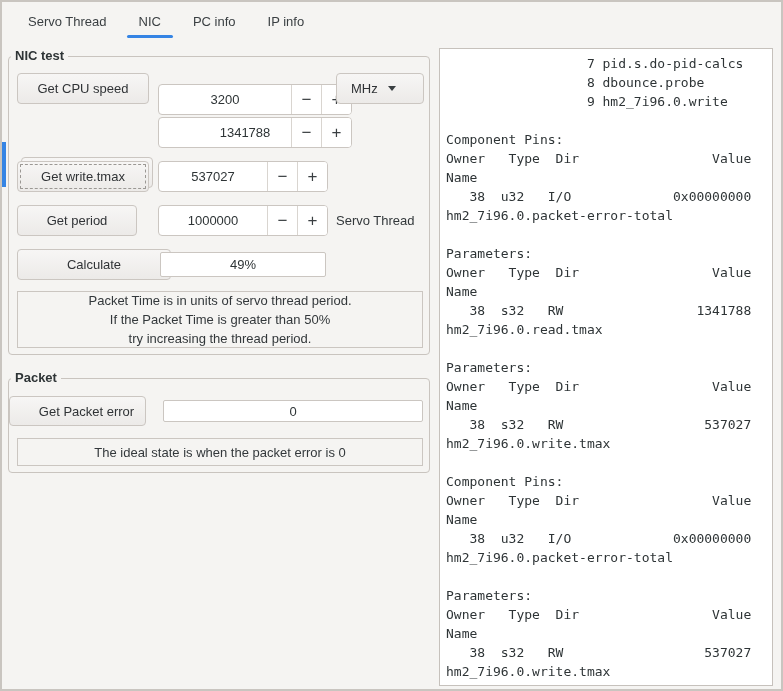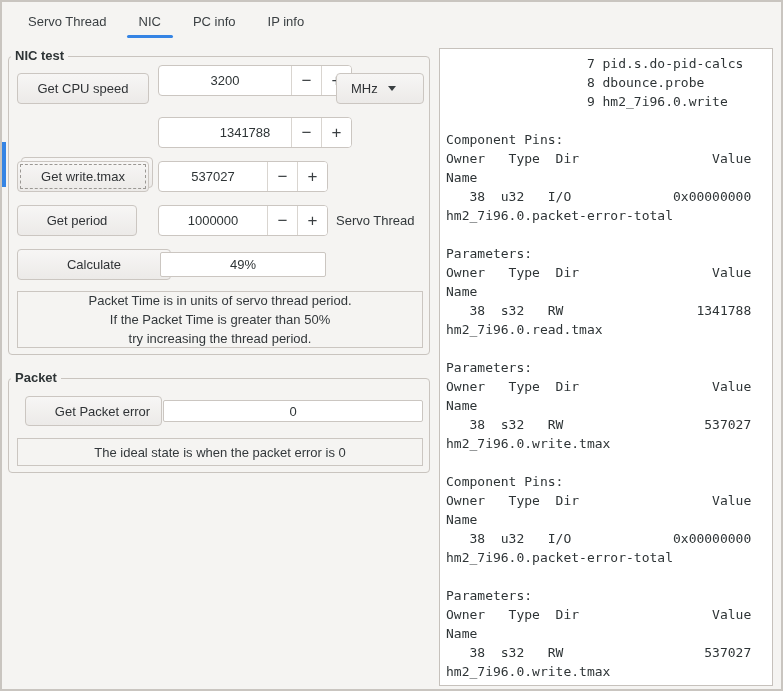--- a/index.html
+++ b/index.html
@@ -129,21 +129,21 @@
       <span>IP info</span>
     </div>
   </div>
 
   <div class="left-strip"></div>
 
   <div class="frame" style="left:6px; top:54px; width:422px; height:299px;">
     <span class="frame-label">NIC test</span>
 
     <button class="btn" style="left:8px; top:16px; width:132px;">Get CPU speed</button>
-    <div class="spin" style="left:149px; top:8px; width:194px;justify-content:center;">
+    <div class="spin" style="left:149px; top:27px; width:194px;justify-content:center;">
       <div class="value">3200</div>
       <div class="step">−</div>
       <div class="step">+</div>
     </div>
     <div class="combo" style="left:327px; top:16px; width:88px;">
       <span>MHz</span>
       <span class="arrow-down"></span>
     </div>
 
     <button class="btn" style="left:12px; top:60px; width:132px;margin-top:40px;">Get read.tmax</button>
@@ -172,21 +172,21 @@
     <div class="entryline" style="left:151px; top:195px; width:166px; height:25px;">49%</div>
 
     <div class="notebox" style="left:8px; top:234px; width:406px; height:57px;">Packet Time is in units of servo thread period.
 If the Packet Time is greater than 50%
 try increasing the thread period.</div>
   </div>
 
   <div class="frame" style="left:6px; top:376px; width:422px; height:95px;">
     <span class="frame-label">Packet</span>
 
-    <button class="btn" style="left:16px; top:17px; width:137px; height:30px;padding-left:24px;">Get Packet error</button>
+    <button class="btn" style="left:0; top:17px; width:137px; height:30px;padding-left:24px;">Get Packet error</button>
     <div class="entryline" style="left:154px; top:21px; width:260px; height:22px;">0</div>
 
     <div class="notebox" style="left:8px; top:59px; width:406px; height:28px;">The ideal state is when the packet error is 0</div>
   </div>
 
   <div class="textview">
     <pre>                  7 pid.s.do-pid-calcs
                   8 dbounce.probe
                   9 hm2_7i96.0.write
 

